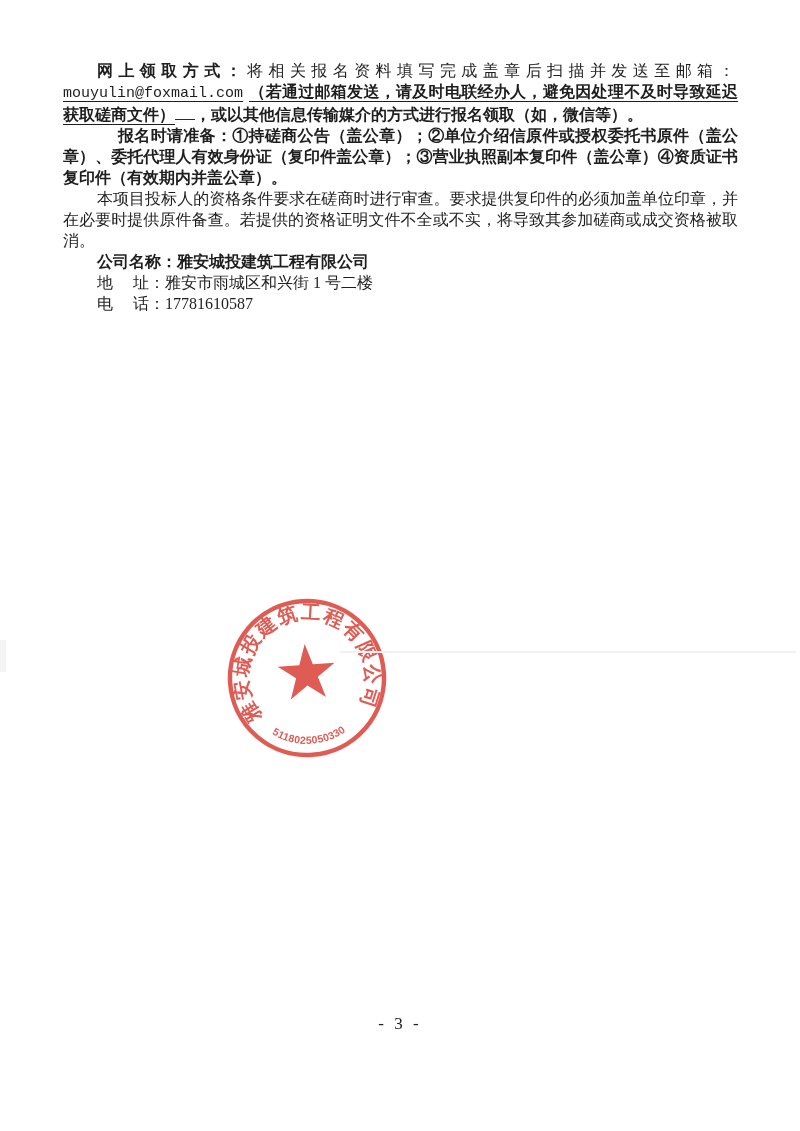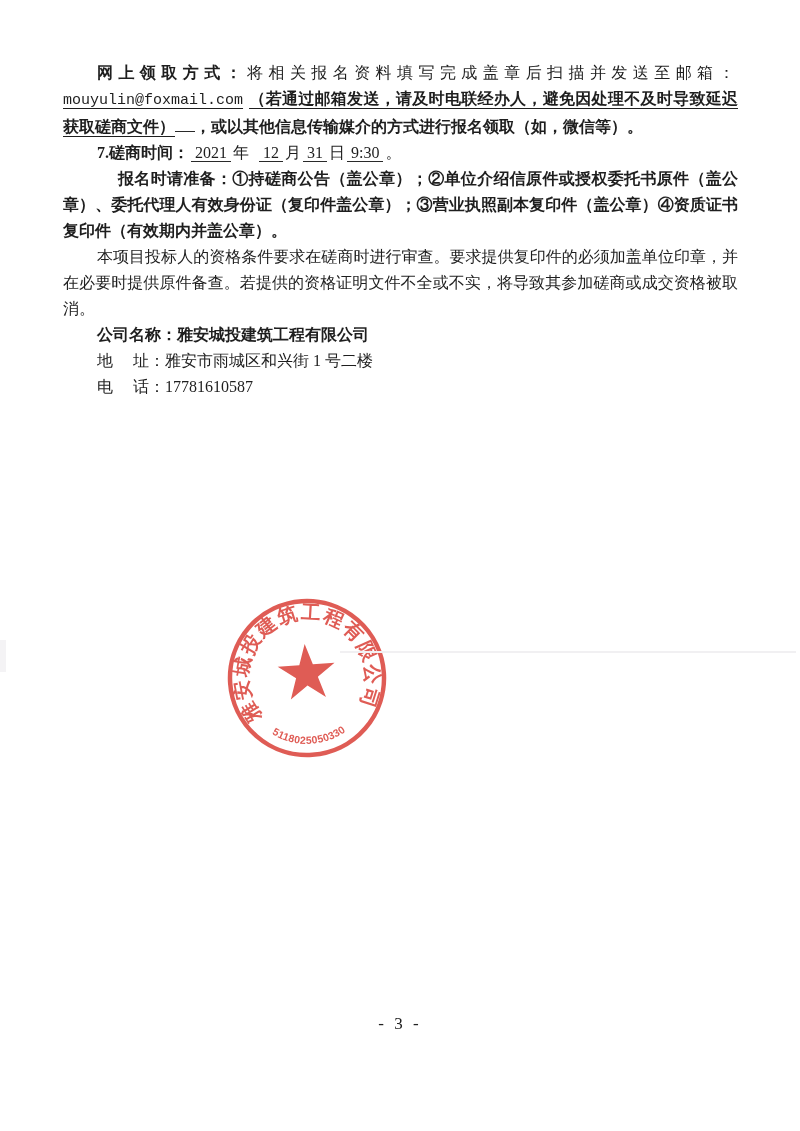--- a/index.html
+++ b/index.html
@@ -7,21 +7,21 @@
     position:relative;
     width:800px;height:1131px;
     background:#ffffff;
     font-family:"Liberation Serif","DejaVu Serif",serif;
     color:#1e1e1e;
     overflow:hidden;
   }
   .content{
     position:absolute;
     left:63px;top:60px;width:675px;
-    font-size:16px;line-height:26px;
+    font-size:16px;line-height:21px;
     text-align:justify;
   }
   .content p{margin:0;text-indent:34px;}
   .content p.deep{text-indent:55px;}
   .b{font-weight:bold;}
   .sp{letter-spacing:3.5px;}
   .u{text-decoration:underline;text-underline-offset:4px;text-decoration-thickness:1px;}
   .mono{font-family:"Liberation Mono","DejaVu Sans Mono",monospace;font-size:15px;margin-right:6px;}
   .num{font-family:"Liberation Serif",serif;}
   .num-u{border-bottom:1px solid #2a2a2a;padding:0 4px;margin:0 2px;}
@@ -47,21 +47,20 @@
 </head>
 <body>
 
 <div class="page">
 
   <div class="content">
 
     <p><span class="b sp">网上领取方式：</span><span class="sp">将相关报名资料填写完成盖章后扫描并发送至邮箱：</span><span class="mono u">mouyulin@foxmail.com</span><span class="b u">（若通过邮箱发送，请及时电联经办人，避免因处理不及时导致延迟获取磋商文件）</span><span class="u-blank"></span><span class="b">，或以其他信息传输媒介的方式进行报名领取（如，微信等）。</span></p>
 
 
-    <p><span class="b">7.磋商时间：</span><span class="num num-u">2021</span><span>年</span><span class="num num-u gap-l">12</span><span>月</span><span class="num num-u">31</span><span>日</span><span class="num num-u">9:30</span><span>。</span></p>
 
 
 
 
     <p class="deep b">报名时请准备：①持磋商公告（盖公章）；②单位介绍信原件或授权委托书原件（盖公章）、委托代理人有效身份证（复印件盖公章）；③营业执照副本复印件（盖公章）④资质证书复印件（有效期内并盖公章）。</p>
 
     <p>本项目投标人的资格条件要求在磋商时进行审查。要求提供复印件的必须加盖单位印章，并在必要时提供原件备查。若提供的资格证明文件不全或不实，将导致其参加磋商或成交资格被取消。</p>
 
 
     <p><span class="b">公司名称：雅安城投建筑工程有限公司</span></p>

